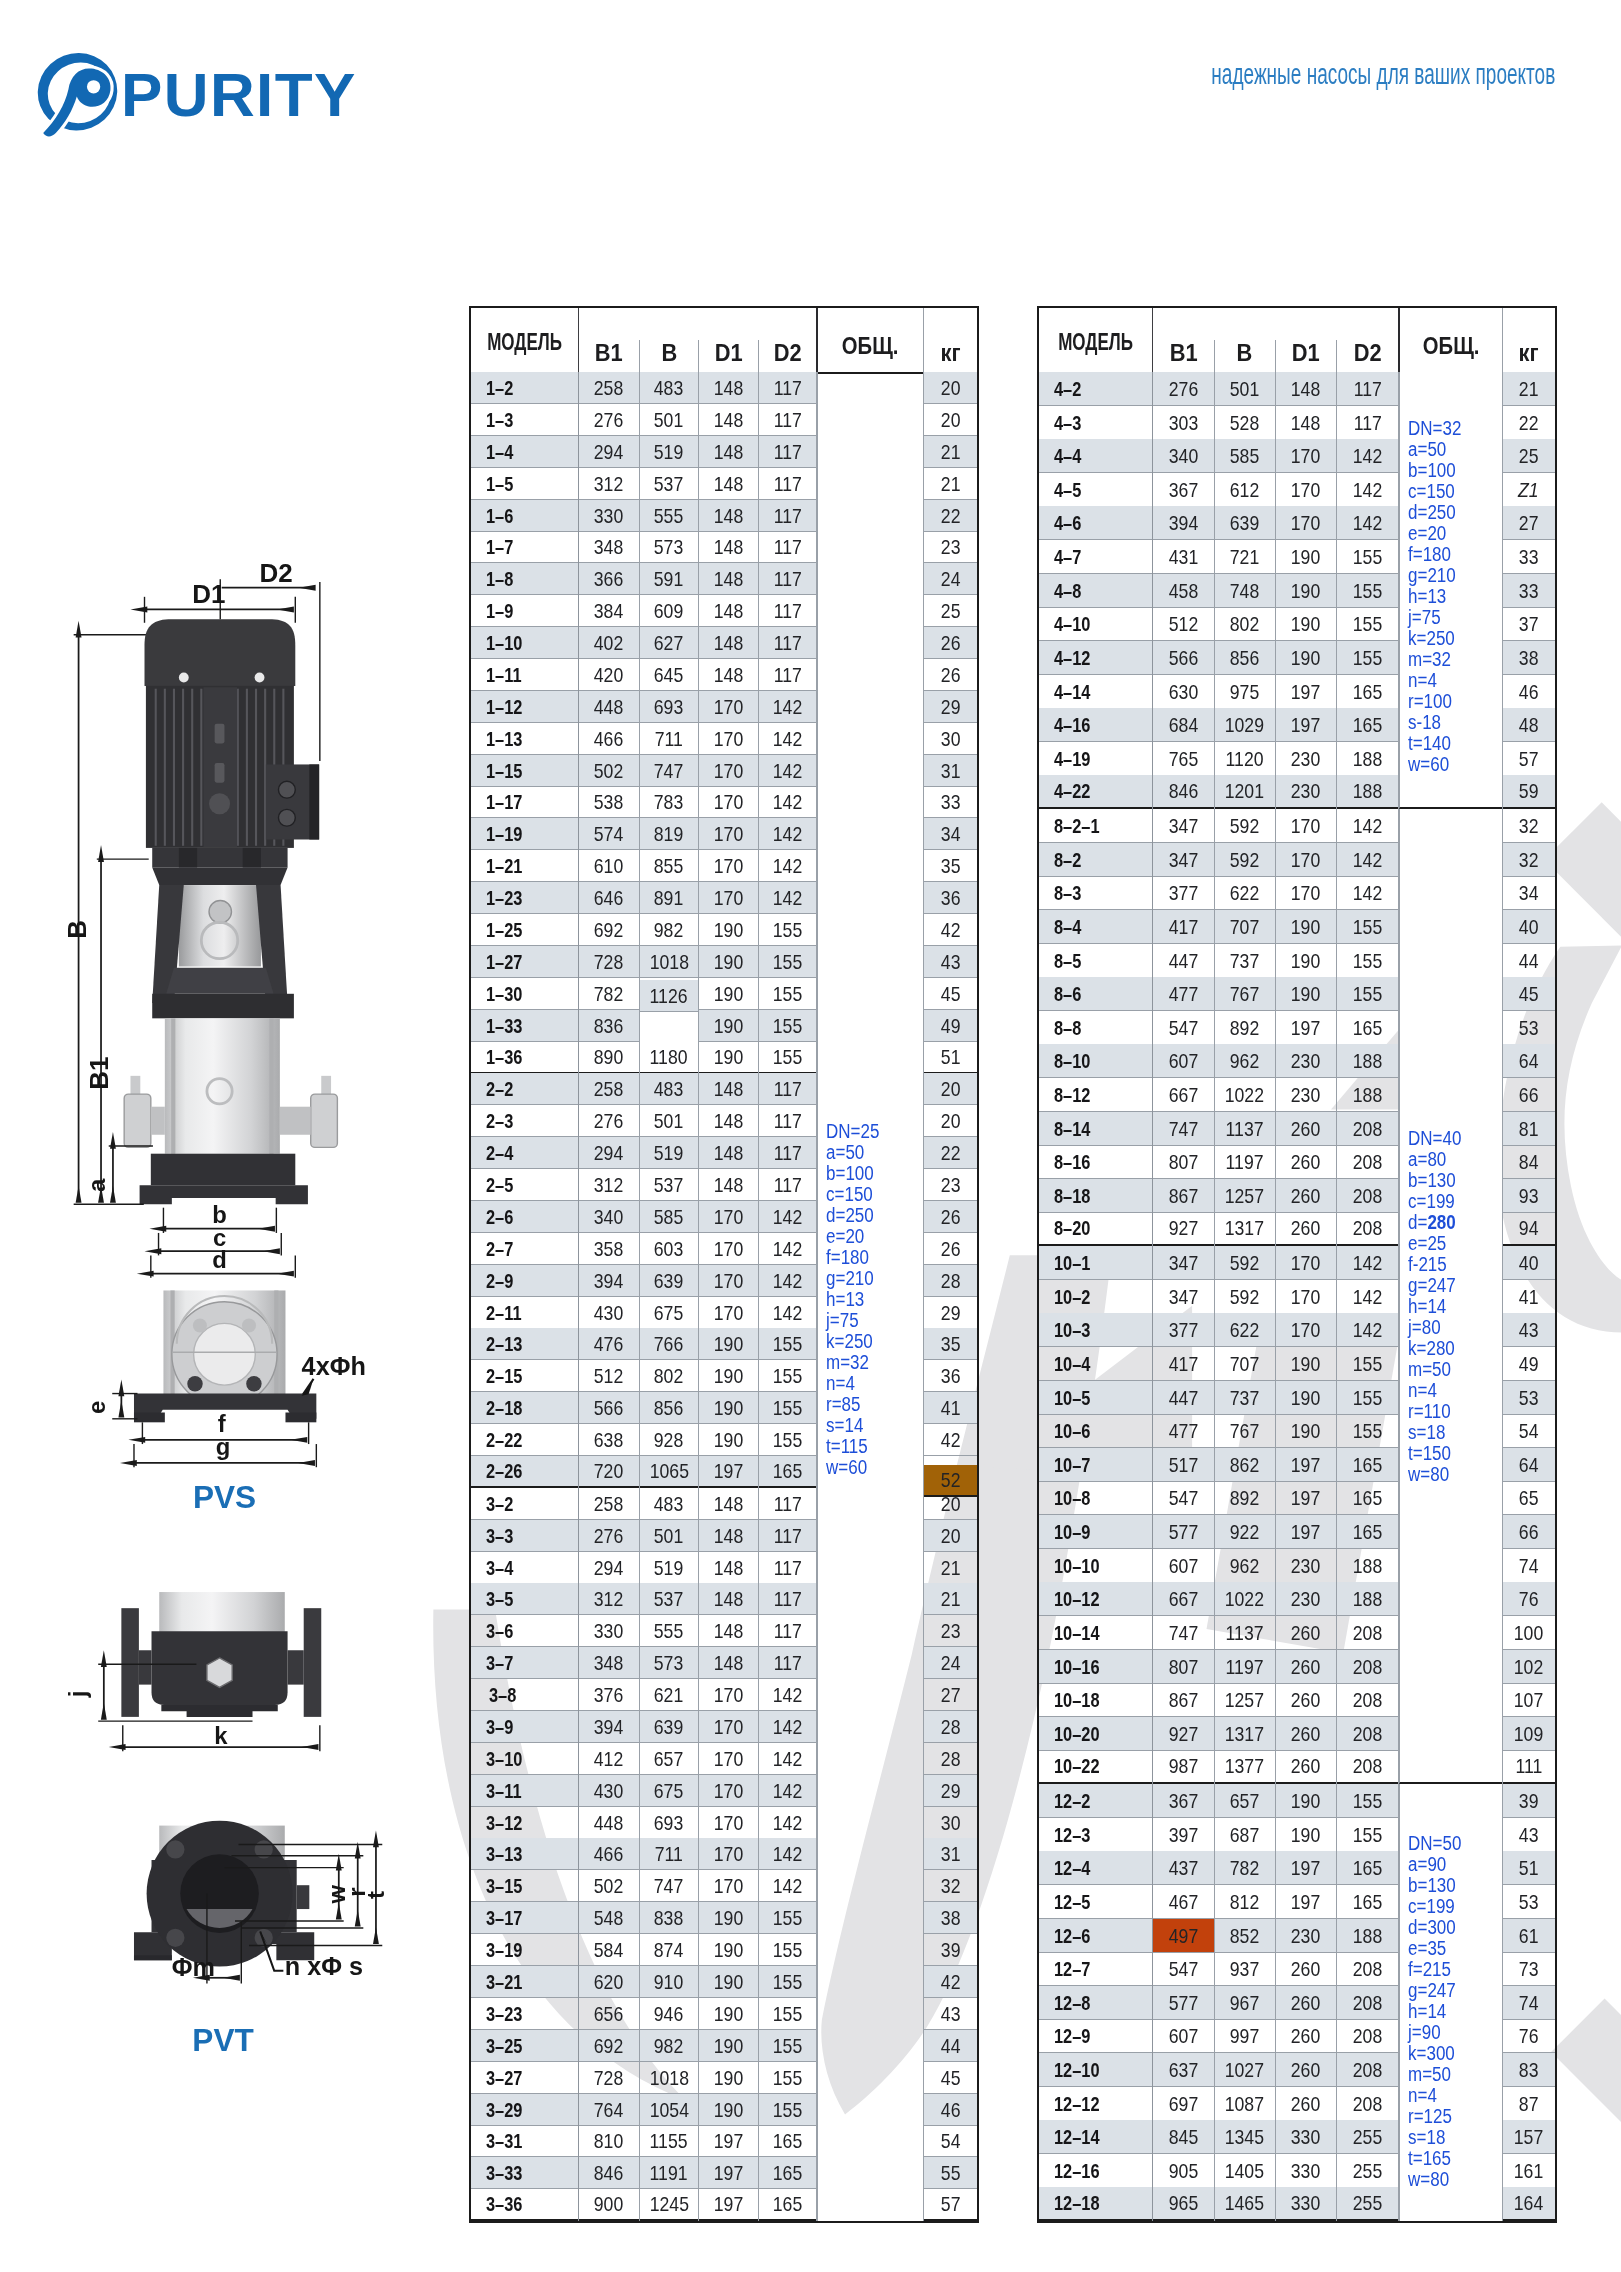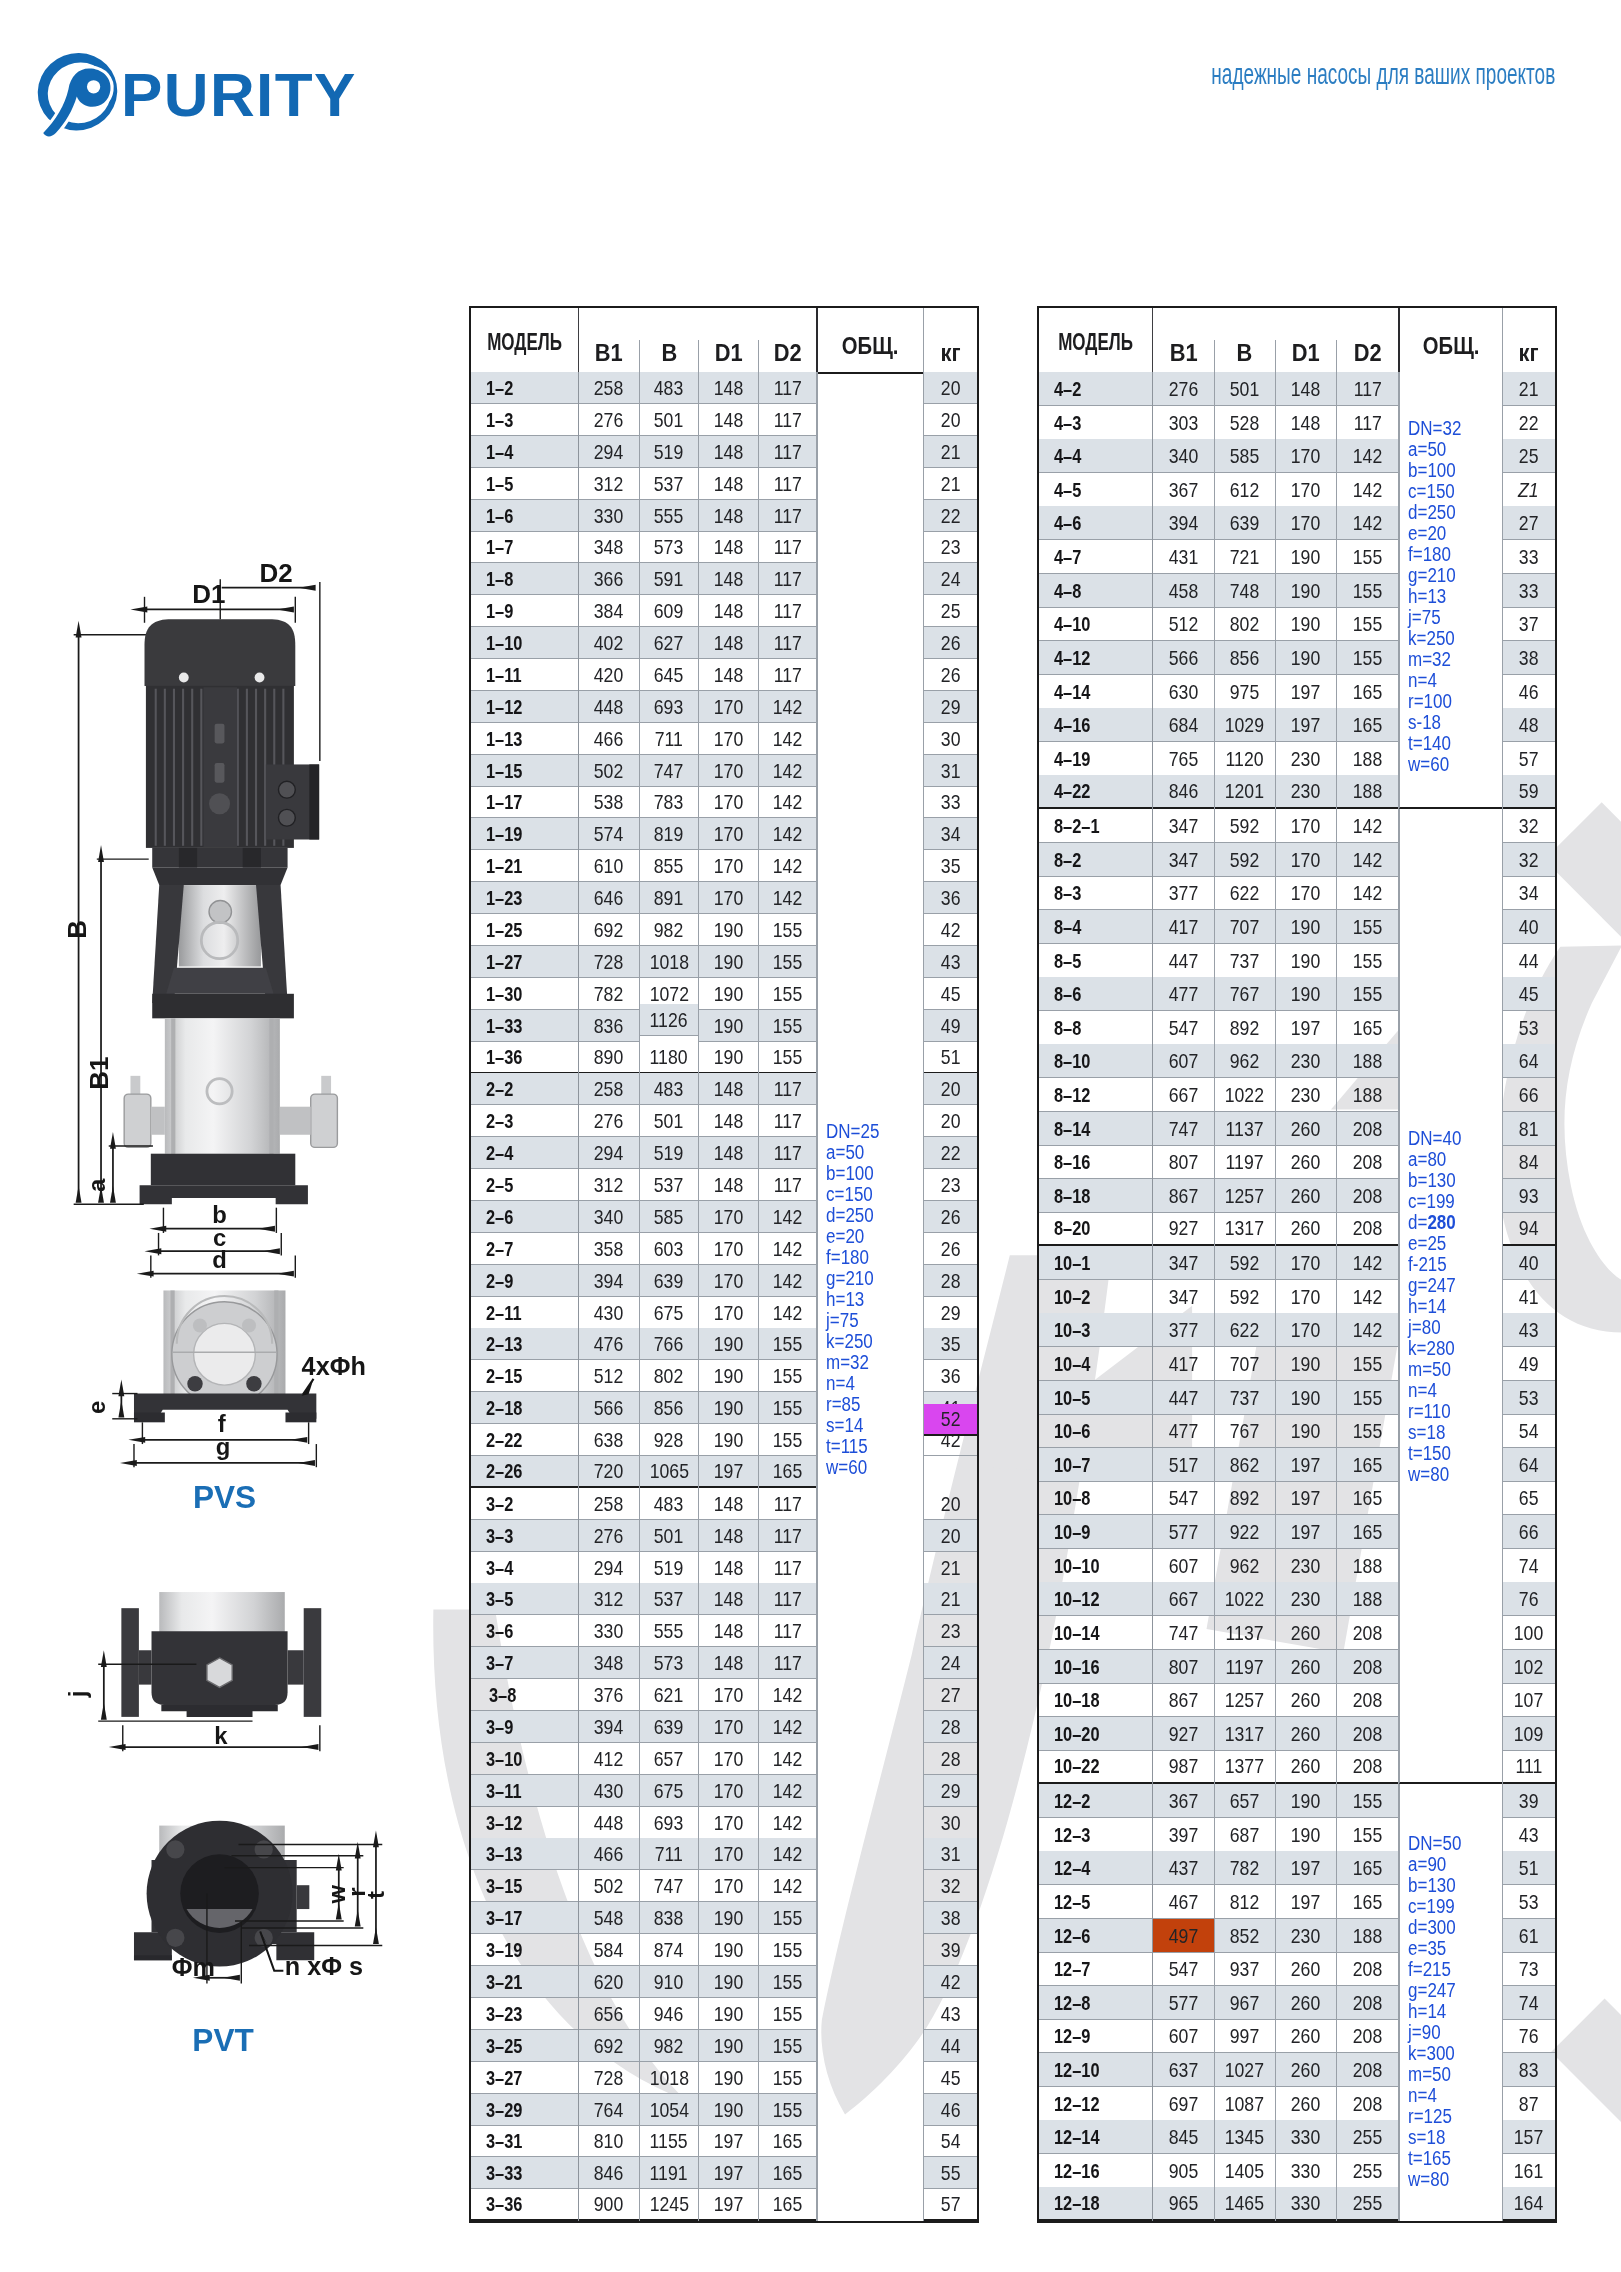--- a/index.html
+++ b/index.html
@@ -664,21 +664,21 @@
       </div>
 <div class="c" style="left:453px;top:606px;width:53px;height:32px;border-bottom:1.4px solid #99a0a8;">
         <span class="sv">45</span>
       </div>
 <div class="c cm" style="left:0;top:638px;width:108px;height:32px;background:#dbe1e7;border-bottom:1.4px solid #99a0a8;padding-left:15.4px;">
         <span class="sv sl">1–33</span>
       </div>
 <div class="c" style="left:108px;top:638px;width:60px;height:32px;background:#dbe1e7;border-bottom:1.4px solid #99a0a8;">
         <span class="sv">836</span>
       </div>
-<div class="c" style="left:168px;top:632px;width:60px;height:32px;background:#dbe1e7;border-bottom:1.4px solid #99a0a8;">
+<div class="c" style="left:168px;top:608px;width:60px;height:32px;background:#dbe1e7;border-bottom:1.4px solid #99a0a8;">
         <span class="sv">1126</span>
       </div>
 <div class="c" style="left:228px;top:638px;width:60px;height:32px;background:#dbe1e7;border-bottom:1.4px solid #99a0a8;">
         <span class="sv">190</span>
       </div>
 <div class="c" style="left:288px;top:638px;width:57px;height:32px;background:#dbe1e7;border-bottom:1.4px solid #99a0a8;">
         <span class="sv">155</span>
       </div>
 <div class="c" style="left:453px;top:638px;width:53px;height:32px;background:#dbe1e7;border-bottom:1.4px solid #99a0a8;">
         <span class="sv">49</span>
@@ -925,21 +925,21 @@
       </div>
 <div class="c" style="left:168px;top:1084px;width:60px;height:32px;background:#dbe1e7;border-bottom:2.1px solid #1b1b1b;">
         <span class="sv">1065</span>
       </div>
 <div class="c" style="left:228px;top:1084px;width:60px;height:32px;background:#dbe1e7;border-bottom:2.1px solid #1b1b1b;">
         <span class="sv">197</span>
       </div>
 <div class="c" style="left:288px;top:1084px;width:57px;height:32px;background:#dbe1e7;border-bottom:2.1px solid #1b1b1b;">
         <span class="sv">165</span>
       </div>
-<div class="c" style="left:453px;top:1032px;width:53px;height:32px;background:#d946ef;border-bottom:2.1px solid #1b1b1b;">
+<div class="c" style="left:453px;top:1093px;width:53px;height:32px;background:#a16207;border-bottom:2.1px solid #1b1b1b;">
         <span class="sv">52</span>
       </div>
 <div class="c cm" style="left:0;top:1116px;width:108px;height:32px;border-bottom:1.4px solid #99a0a8;padding-left:15.4px;">
         <span class="sv sl">3–2</span>
       </div>
 <div class="c" style="left:108px;top:1116px;width:60px;height:32px;border-bottom:1.4px solid #99a0a8;">
         <span class="sv">258</span>
       </div>
 <div class="c" style="left:168px;top:1116px;width:60px;height:32px;border-bottom:1.4px solid #99a0a8;">
         <span class="sv">483</span>

